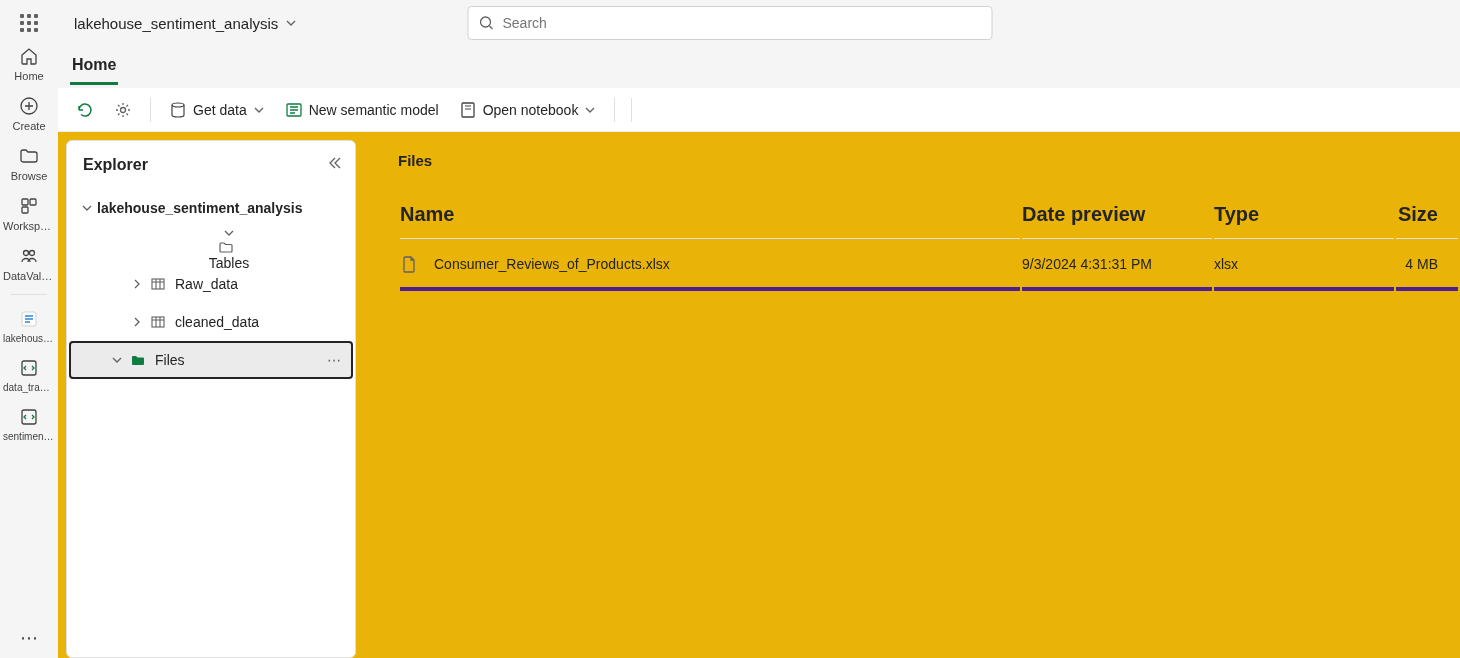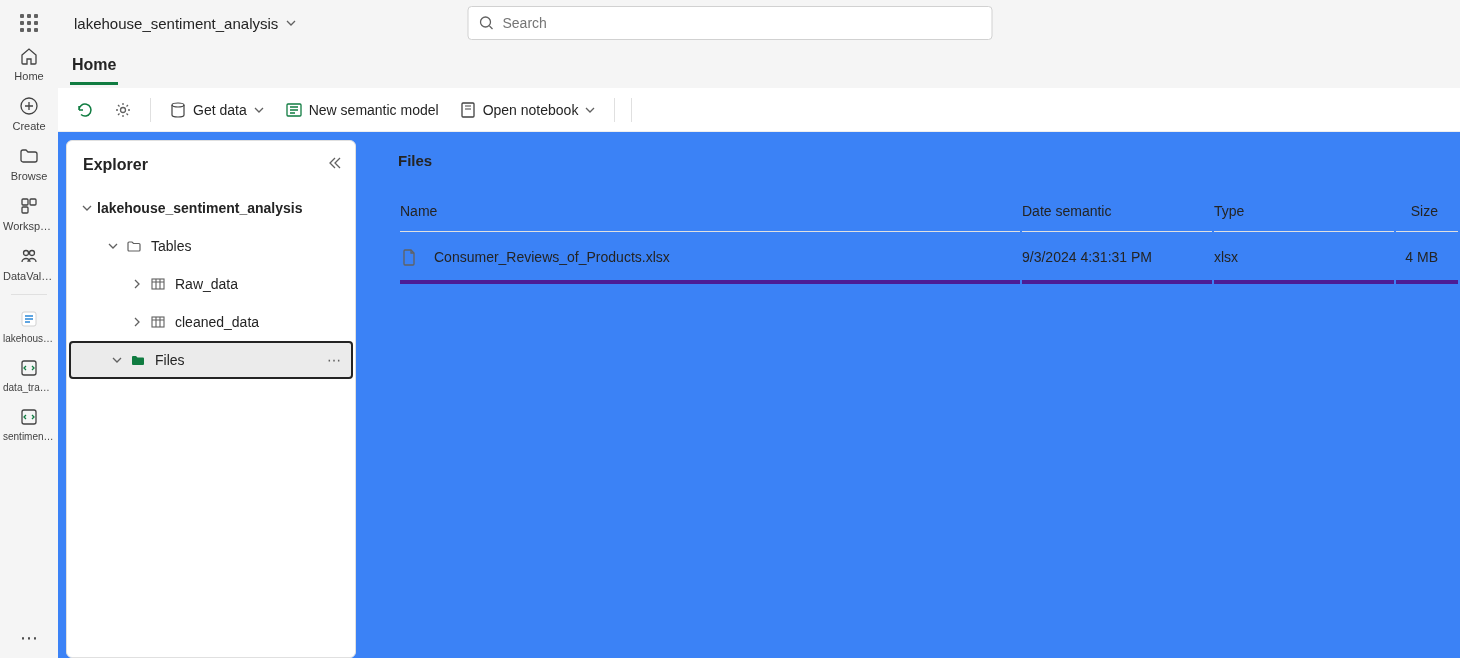--- a/index.html
+++ b/index.html
@@ -32,38 +32,38 @@
 .tab-row { height: 42px; padding-left: 12px;}
 .tab { display:inline-block; padding: 10px 2px 8px; font-size: 16px; font-weight: 600; border-bottom: 3px solid #107c41; cursor:pointer;}
 
 
 .toolbar { height: 44px; background:#fff; display:flex; align-items:center; padding: 0 10px; gap: 4px; border-bottom:1px solid #eee;}
 .tool-btn { display:flex; align-items:center; gap:6px; padding: 6px 8px; border-radius:4px; cursor:pointer;}
 .tool-sep { width:1px; height:24px; background:#e0e0e0; margin: 0 6px;}
 .refresh-icon svg { color:#107c41;}
 
 
-.content { flex:1; display:flex; background:#3b82f6; }
+.content { flex:1; display:flex; background:#eab308; }
 
 
 .explorer { width: 290px; border-right: 1px solid #e0e0e0; background:#fff; margin:8px 0 0 8px; border:1px solid #e0e0e0; border-radius:6px; overflow:hidden;}
 .explorer-header { display:flex; align-items:center; padding: 14px 12px 14px 16px; font-size:16px; font-weight:600;}
 .explorer-header .collapse-btn { margin-left:auto; cursor:pointer;}
 .tree { font-size:14px; }
 .tree-row { display:flex; align-items:center; height:38px; cursor:pointer;}
 .tree-row .chev { width:20px; display:flex; justify-content:center; color:#616161;}
 .tree-row .ico { width:22px; display:flex; justify-content:center; margin-right:6px;}
 .tree-row.selected { background:#ebebeb; border:2px solid #242424; border-radius:4px; margin:0 2px;}
 .tree-row .more { margin-left:auto; margin-right:10px; color:#616161;}
 
 
 .filepane { flex:1; padding: 20px 0 0 42px;}
 .filepane h3 { font-size:15px; font-weight:600; margin-bottom: 24px;}
 .file-table { width: 100%; }
-.file-table th { text-align:left; font-weight:400; font-size:14px; padding: 8px 0 12px; border-bottom:1px solid #e0e0e0;}
+.file-table th { text-align:left; font-weight:700; font-size:20px; padding: 8px 0 12px; border-bottom:1px solid #e0e0e0;}
 .file-table td { padding: 14px 0; border-bottom:4px solid #4c1d95;}
 .file-name-cell { display:flex; align-items:center; gap:16px;}
 .col-name { width: 620px;}
 .col-date { width: 190px;}
 .col-type { width: 180px;}
 
 svg { flex-shrink:0; }
 </style>
 </head>
 <body>
@@ -243,21 +243,21 @@
         </div>
         <div class="tree">
           <div class="tree-row" style="padding-left:10px;">
             <span class="chev">
                 <svg width="12" height="12" viewBox="0 0 12 12">
                   <path d="M2 4l4 4 4-4" stroke="#616161" stroke-width="1.3" fill="none"></path>
                 </svg>
               </span>
             <span style="font-weight:600">lakehouse_sentiment_analysis</span>
           </div>
-          <div class="tree-row" style="padding-left:36px;">
+          <div class="tree-row" style="padding-left:36px;flex-direction:column;">
             <span class="chev">
                 <svg width="12" height="12" viewBox="0 0 12 12">
                   <path d="M2 4l4 4 4-4" stroke="#616161" stroke-width="1.3" fill="none"></path>
                 </svg>
               </span>
             <span class="ico">
                 <svg width="16" height="16" viewBox="0 0 16 16" fill="none" stroke="#616161" stroke-width="1.2">
                   <path d="M2 5a1 1 0 0 1 1-1h3l1.5 1.5H13a1 1 0 0 1 1 1V12a1 1 0 0 1-1 1H3a1 1 0 0 1-1-1V5z"></path>
                 </svg>
               </span>
@@ -307,21 +307,21 @@
           </div>
         </div>
       </div>
 
       <div class="filepane">
         <h3>Files</h3>
         <table class="file-table">
           <thead>
             <tr>
               <th class="col-name">Name</th>
-              <th class="col-date">Date semantic</th>
+              <th class="col-date">Date preview</th>
               <th class="col-type">Type</th>
               <th style="text-align:right; padding-right:20px;">Size</th>
             </tr>
           </thead>
           <tbody>
             <tr>
               <td>
                 <div class="file-name-cell">
                   <svg width="18" height="18" viewBox="0 0 18 18">
                       <path d="M5 2h6l3 3v11a1 1 0 0 1-1 1H5a1 1 0 0 1-1-1V3a1 1 0 0 1 1-1z" fill="none" stroke="#616161" stroke-width="1.3"></path>

